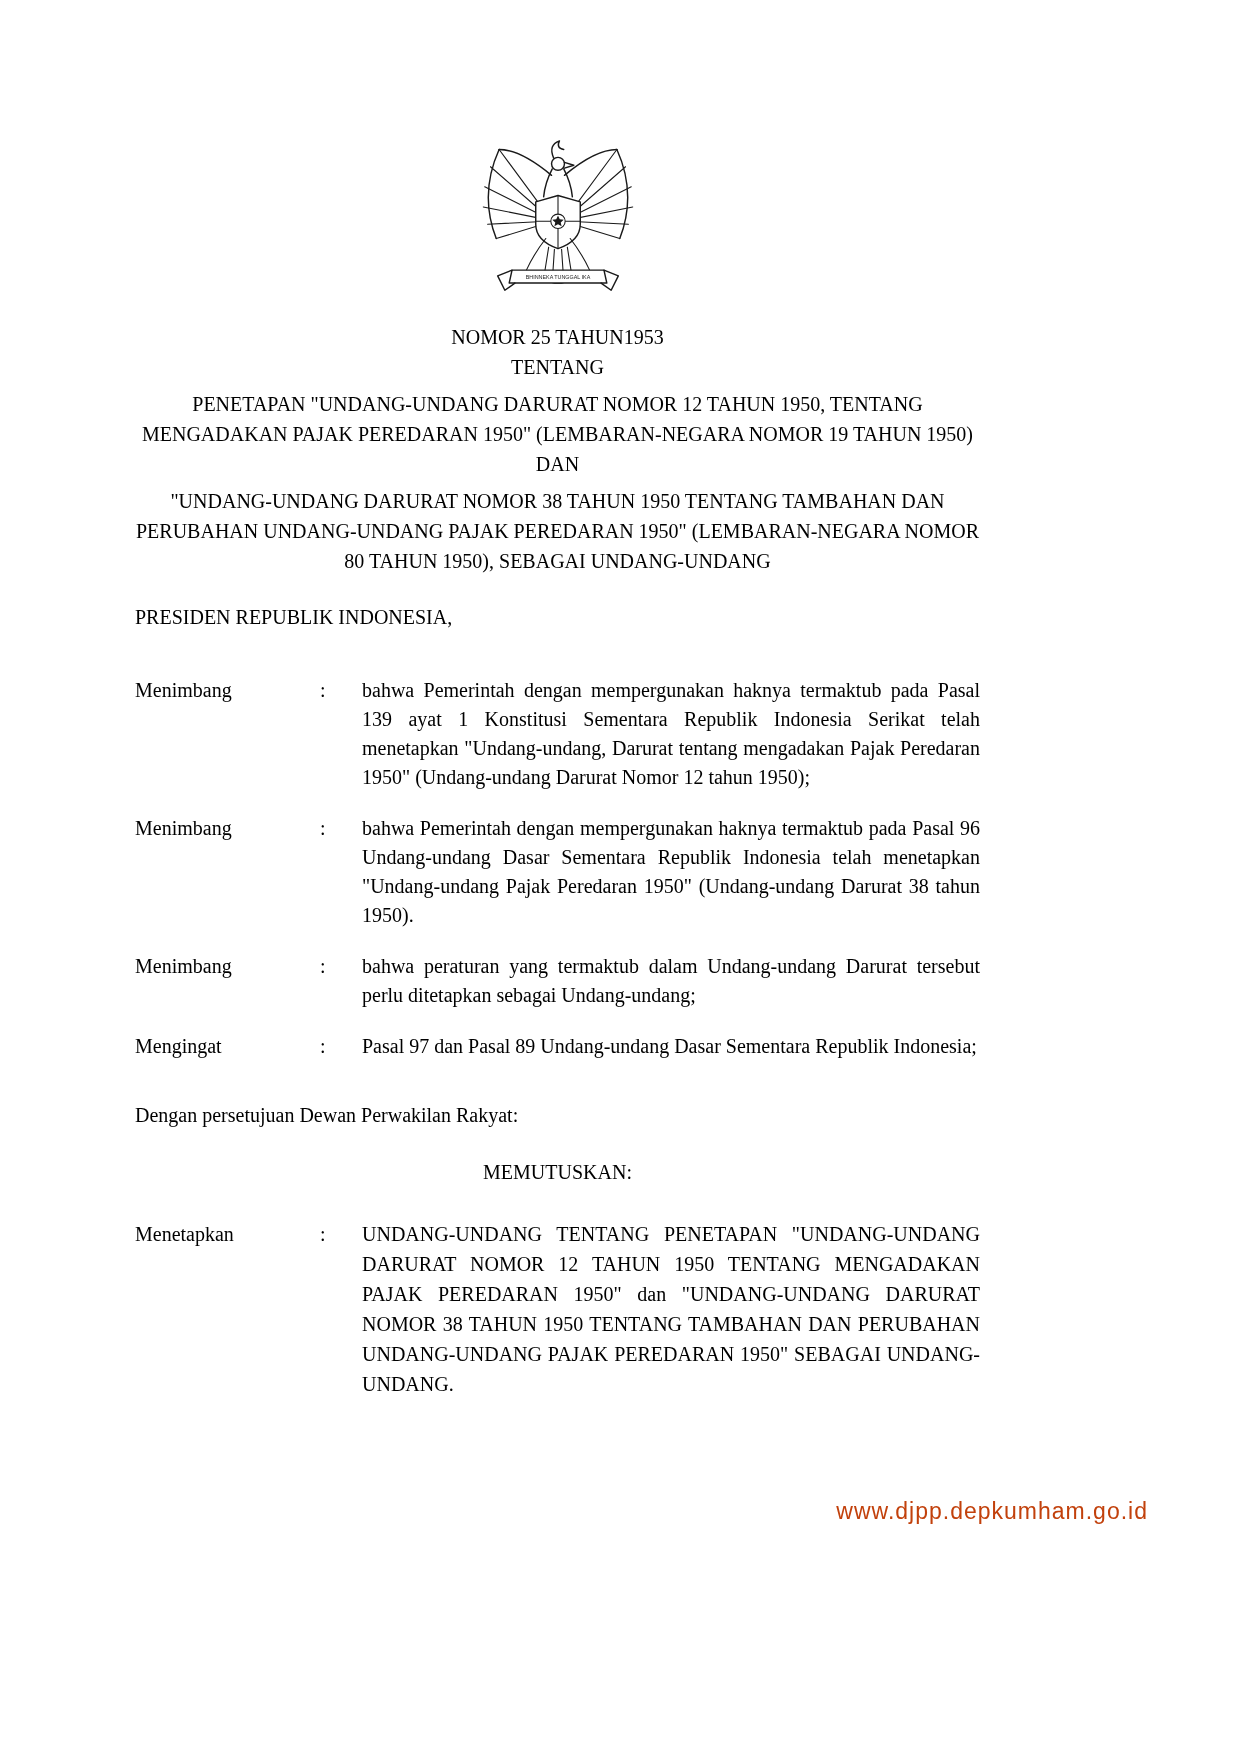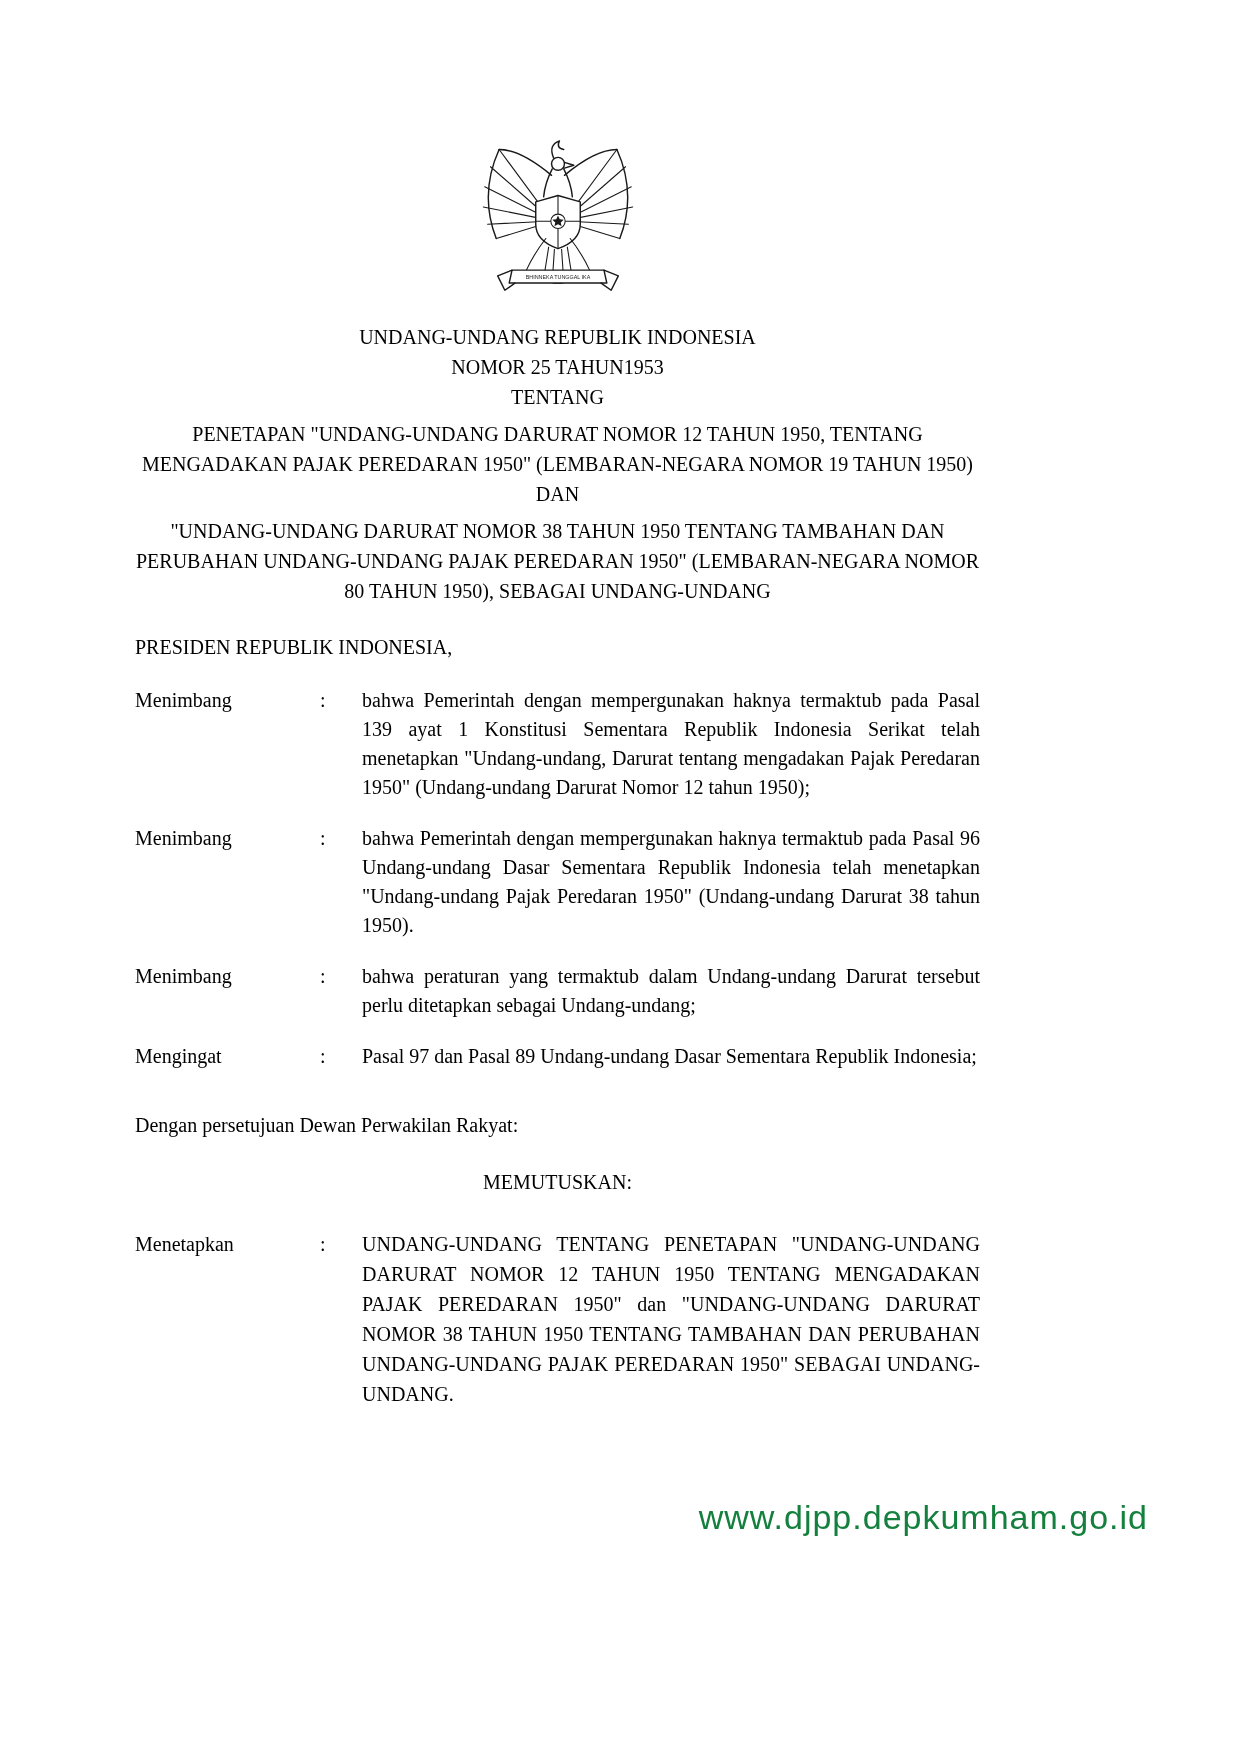--- a/index.html
+++ b/index.html
@@ -30,21 +30,21 @@
     line-height: 30px;
   }
   .hline { margin: 0 0 0 0; }
   .hblock { margin-top: 7px; }
   .salutation {
     margin-top: 26px;
     text-align: left;
     font-size: 20px;
     line-height: 30px;
   }
-  .clauses { margin-top: 24px; }
+  .clauses { margin-top: 44px; }
   .clause {
     display: grid;
     grid-template-columns: 185px 42px 1fr;
     font-size: 20px;
     line-height: 29px;
     margin-bottom: 22px;
   }
   .clause .clause-text { text-align: justify; }
   .agreement {
     margin-top: 40px;
@@ -64,23 +64,23 @@
     grid-template-columns: 185px 42px 1fr;
     font-size: 20px;
     line-height: 30px;
   }
   .decision-row .clause-text { text-align: justify; font-family: Liberation Serif, serif; }
   .watermark {
     position: absolute;
     right: 92px;
     top: 1498px;
     font-family: "Liberation Sans", sans-serif;
-    font-size: 34px;
+    font-size: 23px;
     letter-spacing: 1px;
-    color: #15803d;
+    color: #c2410c;
   }
 </style>
 </head>
 <body>
 
 <div class="content">
 
   <div class="emblem-wrap">
     <svg viewBox="0 0 220 240" width="158" height="178" xmlns="http://www.w3.org/2000/svg">
       <g stroke="#1a1a1a" fill="none" stroke-width="2" stroke-linecap="round" stroke-linejoin="round">
@@ -128,21 +128,20 @@
         <path d="M46 194 L174 194 L178 212 L42 212 Z" fill="#ffffff"></path>
         <path d="M46 194 L26 202 L36 222 L50 212"></path>
         <path d="M174 194 L194 202 L184 222 L170 212"></path>
       </g>
       <path d="M110 118 L112.4 123.2 L118 123.8 L113.8 127.6 L115 133 L110 130.2 L105 133 L106.2 127.6 L102 123.8 L107.6 123.2 Z" fill="#1a1a1a"></path>
       <text x="110" y="207" text-anchor="middle" font-size="7.5" font-family="Liberation Sans, sans-serif" fill="#1a1a1a">BHINNEKA TUNGGAL IKA</text>
     </svg>
   </div>
 
   <div class="doc-header">
-    <div class="hline">UNDANG-UNDANG REPUBLIK INDONESIA</div>
     <div class="hline">NOMOR 25 TAHUN1953</div>
     <div class="hline">TENTANG</div>
     <div class="hline hblock">PENETAPAN "UNDANG-UNDANG DARURAT NOMOR 12 TAHUN 1950, TENTANG MENGADAKAN PAJAK PEREDARAN 1950" (LEMBARAN-NEGARA NOMOR 19 TAHUN 1950) DAN</div>
     <div class="hline hblock">"UNDANG-UNDANG DARURAT NOMOR 38 TAHUN 1950 TENTANG TAMBAHAN DAN PERUBAHAN UNDANG-UNDANG PAJAK PEREDARAN 1950" (LEMBARAN-NEGARA NOMOR 80 TAHUN 1950), SEBAGAI UNDANG-UNDANG</div>
   </div>
 
   <div class="salutation">PRESIDEN REPUBLIK INDONESIA,</div>
 
   <div class="clauses">
 

